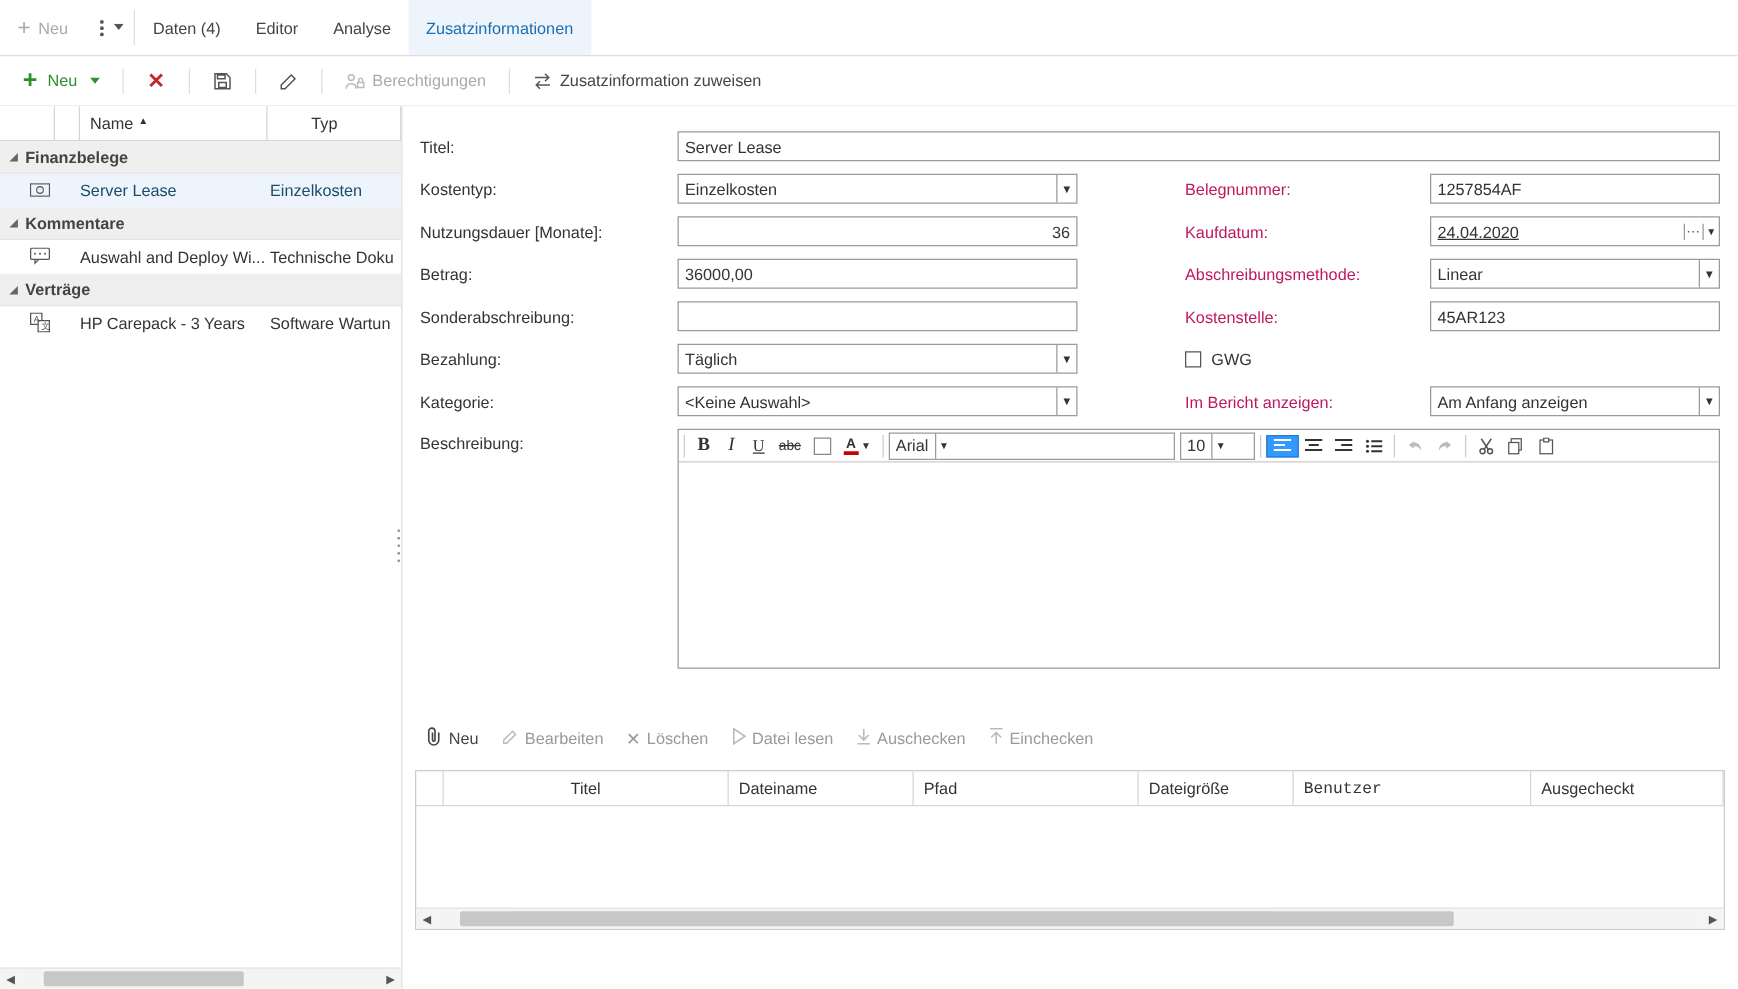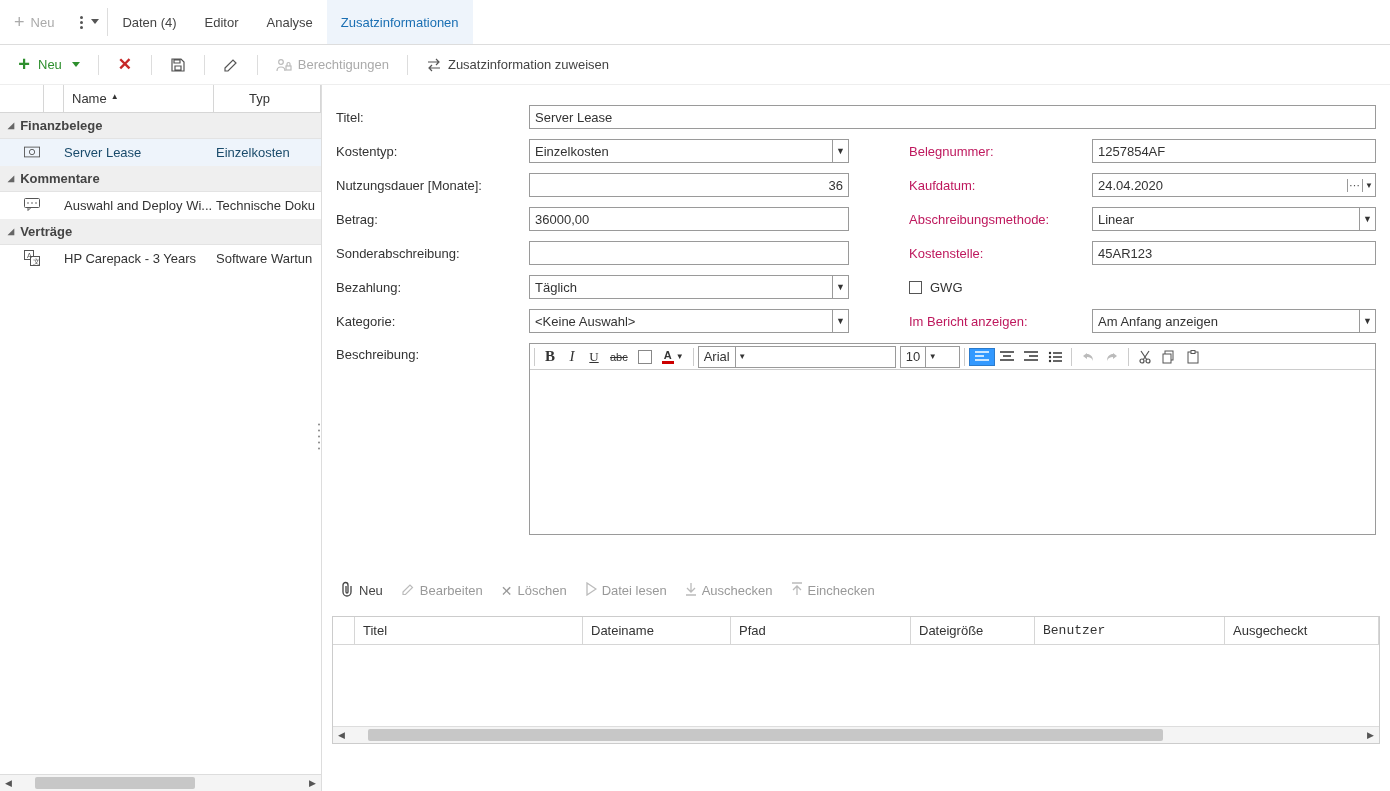--- a/index.html
+++ b/index.html
@@ -41,29 +41,29 @@
   .tree-row .cicon{ width:64px; display:flex; justify-content:center; color:#555;}
   .tree-row .cname{ width:150px; overflow:hidden; white-space:nowrap; text-overflow:ellipsis;}
   .tree-row .ctype{ flex:1; overflow:hidden; white-space:nowrap; text-overflow:ellipsis; padding-left:2px;}
   .tree-row.selected { background:#eef4fb; color:#1a4b6b;}
   .left-scroll { margin-top:auto; border-top:1px solid #ddd; height:17px; display:flex; align-items:stretch;}
   .hscroll-track{flex:1; background:#f4f4f4; position:relative;}
   .hscroll-thumb{position:absolute; top:2px; bottom:2px; left:18px; width:160px; background:#c7c7c7; border-radius:2px;}
   .hscroll-btn{width:17px; display:flex;align-items:center;justify-content:center; font-size:9px; color:#555; background:#f4f4f4;}
   
   .form-area { padding:20px 14px 0 14px; overflow:auto; }
-  .form-row { display:flex; align-items:center; margin-bottom:10px; gap:23px;}
+  .form-row { display:flex; align-items:center; margin-bottom:10px; gap:36px;}
   .label { width:170px; color:#333; }
   .label2 { width:160px; color:#be185d; }
   .control { border:1px solid #9a9a9a; height:24px; padding:0 5px; font-size:13px; color:#333; background:#fff; }
   .combo { display:flex; align-items:center; border:1px solid #9a9a9a; height:24px; background:#fff;}
   .combo .ctext{ flex:1; padding:0 5px; }
   .combo .cbtn{ width:16px; border-left:1px solid #9a9a9a; display:flex; align-items:center; justify-content:center; font-size:9px; color:#333; height:100%;}
   .datebox { display:flex; align-items:center; border:1px solid #9a9a9a; height:24px; background:#fff;}
-  .datebox .dtext{flex:1; padding:0 5px;}
+  .datebox .dtext{flex:1; padding:0 5px;text-decoration:underline;}
   .datebox .dbtn1{ width:16px; border-left:1px solid #9a9a9a; border-right:1px solid #9a9a9a; display:flex; align-items:center; justify-content:center;}
   .datebox .dbtn2{ width:12px; display:flex; align-items:center; justify-content:center;}
   .num-right .control{ text-align:right; }
   .checkbox-row{display:flex;align-items:center;gap:8px;}
   .cbx{width:13px;height:13px;border:1.5px solid #555;display:inline-block;}
   
   .rte-wrap{ border:1px solid #9a9a9a; }
   .rte-tb{ display:flex; align-items:center; height:26px; padding:0 4px; border-bottom:1px solid #ccc; gap:0;}
   .rte-sep{width:1px; height:18px; background:#ccc; margin:0 4px;}
   .rte-btn{ padding:2px 5px; display:flex; align-items:center; justify-content:center; color:#333; min-width:22px;}
@@ -78,21 +78,21 @@
   .fc-square .A{font-weight:bold;font-size:11px;line-height:1;}
   .fc-square .bar{width:12px;height:3px;background:#c00;}
   
   .attach-tb{ display:flex; align-items:center; gap:2px; padding:6px 10px; margin-top:26px; border-top:0; }
   .attach-tb .abtn{ display:flex; align-items:center; gap:5px; color:#999; padding:4px 8px;}
   .attach-tb .abtn.enabled{color:#444;}
   
   .attach-grid{ border:1px solid #ccc; margin:6px 10px 0 10px; height:128px; display:flex; flex-direction:column;}
   .attach-hdr{display:flex; border-bottom:1px solid #d6d6d6;}
   .attach-hdr .ac{padding:6px 8px; border-right:1px solid #d6d6d6;}
-  .ac0{width:22px;} .ac1{width:228px;} .ac2{width:148px;} .ac3{width:180px;} .ac4{width:124px;} .ac5{width:190px;font-family:Liberation Mono, monospace;} .ac6{flex:1;}
+  .ac0{width:22px;} .ac1{width:228px;text-align:center;} .ac2{width:148px;} .ac3{width:180px;} .ac4{width:124px;} .ac5{width:190px;font-family:Liberation Mono, monospace;} .ac6{flex:1;}
   .attach-body{flex:1;}
   .attach-scroll{height:17px; display:flex;border-top:1px solid #ddd;}
   .attach-scroll .as-track{flex:1;background:#f4f4f4;position:relative;}
   .attach-scroll .as-thumb{position:absolute;top:2px;bottom:2px;left:18px;width:795px;background:#c7c7c7;border-radius:2px;}
   .attach-scroll .as-btn{width:17px;display:flex;align-items:center;justify-content:center;font-size:9px;color:#555;background:#f4f4f4;}
 </style>
 </head>
 <body>
 
 <div class="top-tabs">
@@ -366,21 +366,21 @@
                 <span class="hl-square"></span>
               </div>
             <div class="rte-btn" style="gap:2px">
                 <span class="fc-square">
                   <span class="A">A</span>
                   <span class="bar"></span>
                 </span>
                 <span style="font-size:8px">▼</span>
               </div>
             <div class="rte-sep"></div>
-            <div class="rte-combo" style="width:198px">
+            <div class="rte-combo" style="width:229px">
                 <span class="t">Arial</span>
                 <span class="b">▼</span>
               </div>
             <div style="width:4px"></div>
             <div class="rte-combo" style="width:60px">
                 <span class="t">10</span>
                 <span class="b">▼</span>
               </div>
             <div class="rte-sep"></div>
             <div class="rte-btn active">

